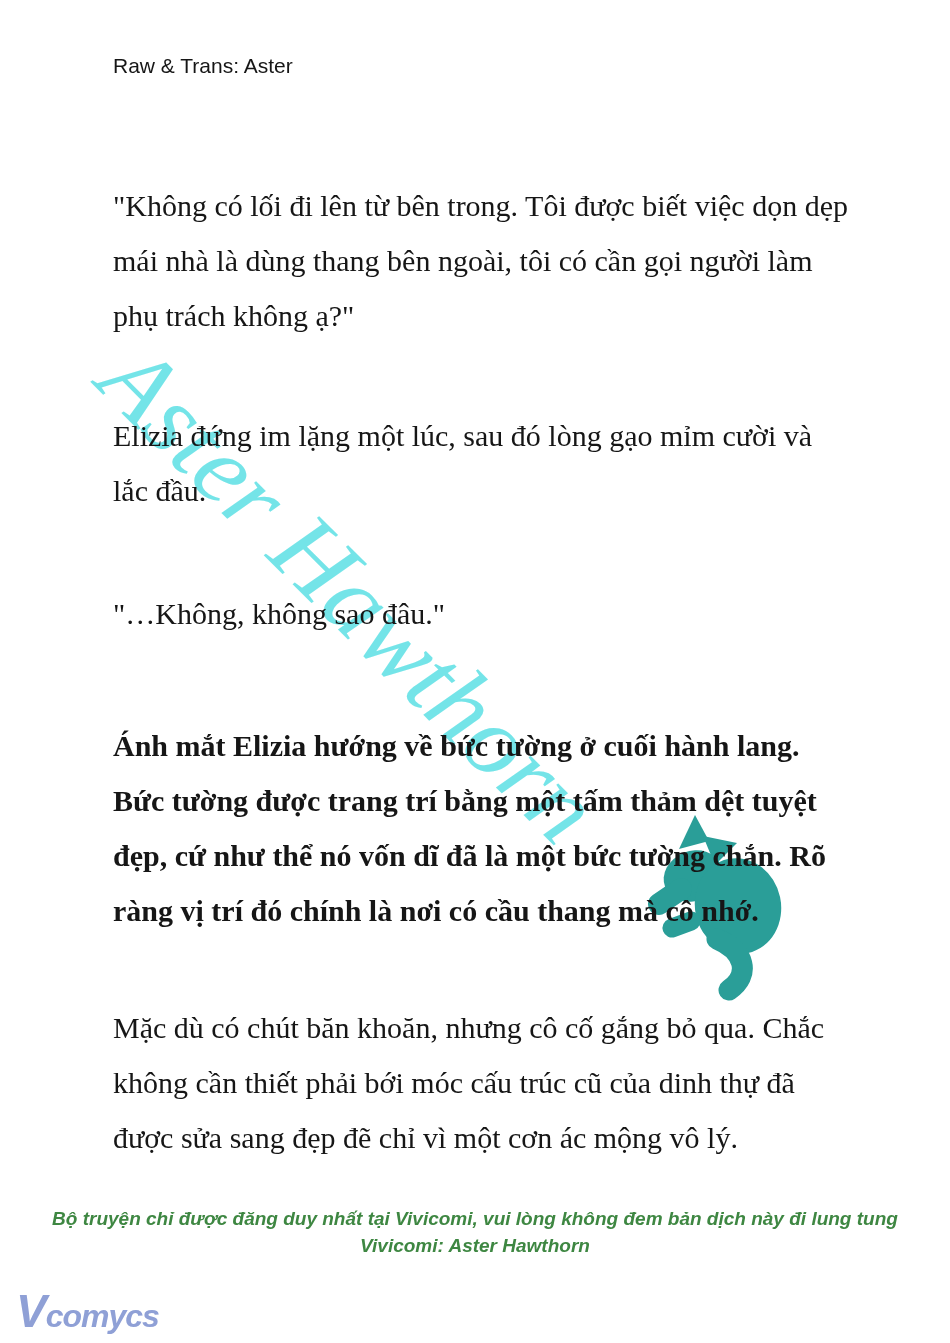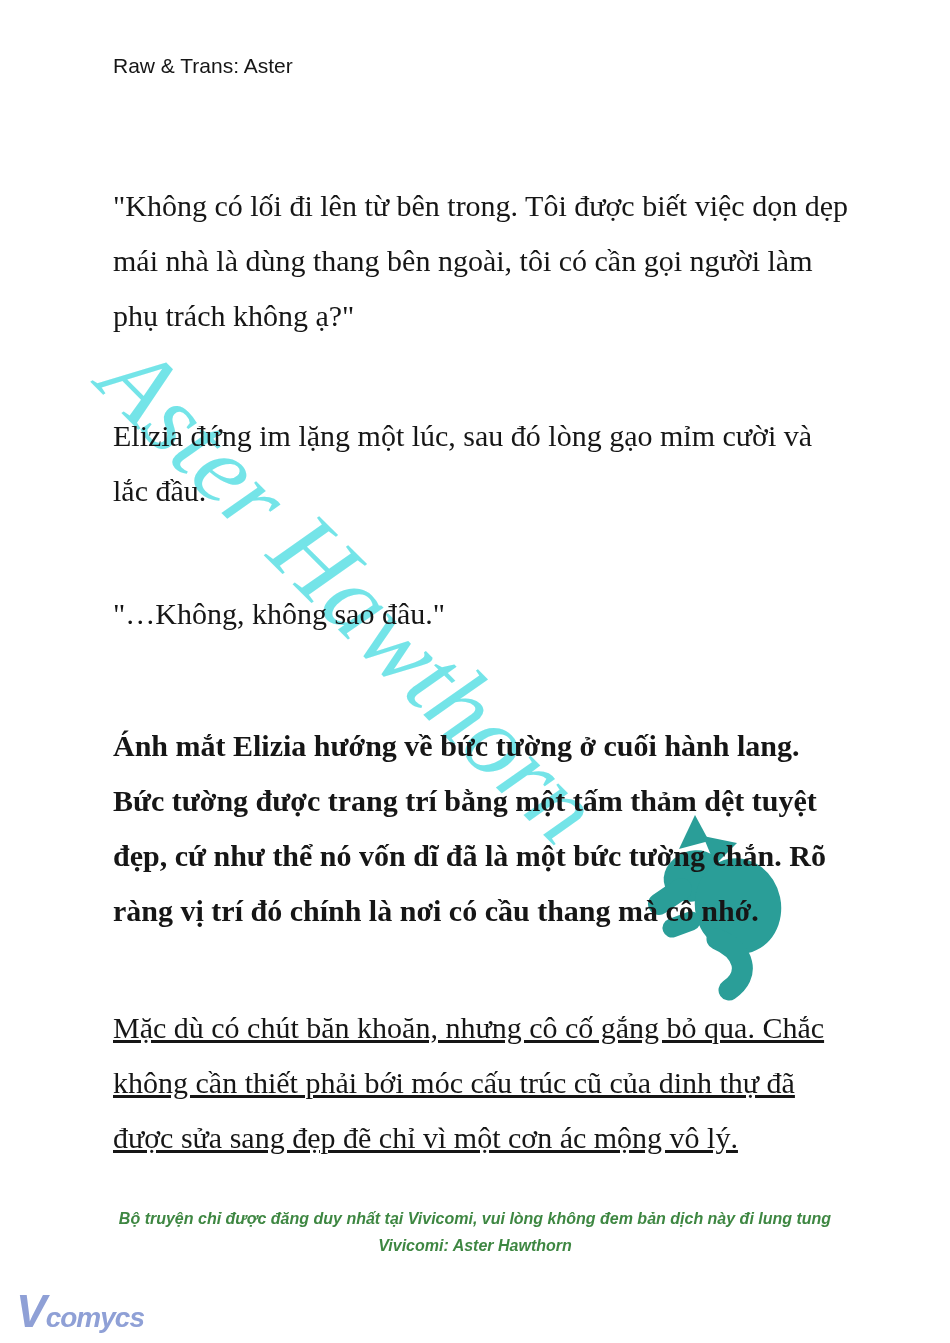--- a/index.html
+++ b/index.html
@@ -49,43 +49,43 @@
     font-size: 30px;
     line-height: 55px;
     color: var(--text-color);
     z-index: 2;
     text-align: left;
   }
   .p1 { top: 178px; }
   .p2 { top: 408px; }
   .p3 { top: 586px; }
   .p4 { top: 718px; font-weight: bold; }
-  .p5 { top: 1000px; text-decoration: underline; }
+  .p5 { top: 1000px; }
   .footer {
     position: absolute;
     left: 0;
     right: 0;
     top: 1205px;
     text-align: center;
     font-family: "Liberation Sans", sans-serif;
     font-style: italic;
     font-weight: bold;
-    font-size: 16px;
+    font-size: 19px;
     line-height: 27px;
     color: var(--footer-color);
     z-index: 3;
   }
   .logo {
     position: absolute;
     left: 16px;
     top: 1284px;
     font-family: "Liberation Sans", sans-serif;
     font-style: italic;
     font-weight: bold;
-    font-size: 28px;
+    font-size: 32px;
     letter-spacing: -1px;
     color: var(--logo-color);
     z-index: 3;
     text-align: center;
   }
   .logo::first-letter {
     font-size: 46px;
   }
 </style>
 </head>

